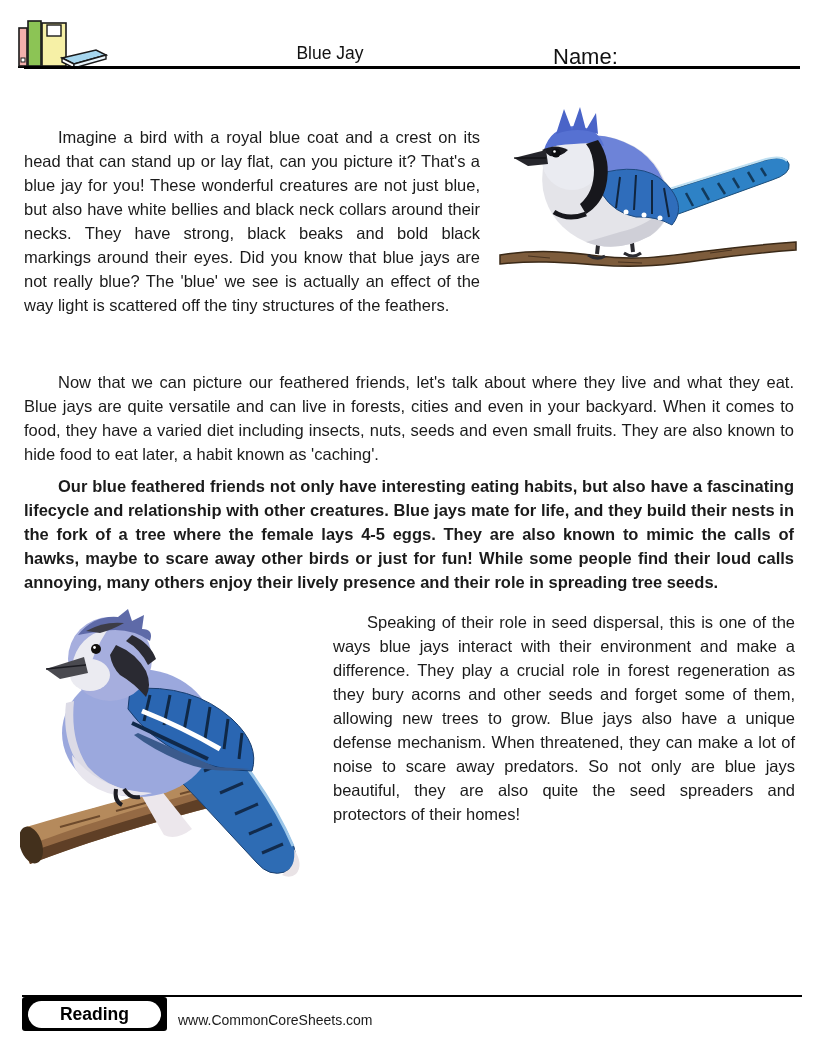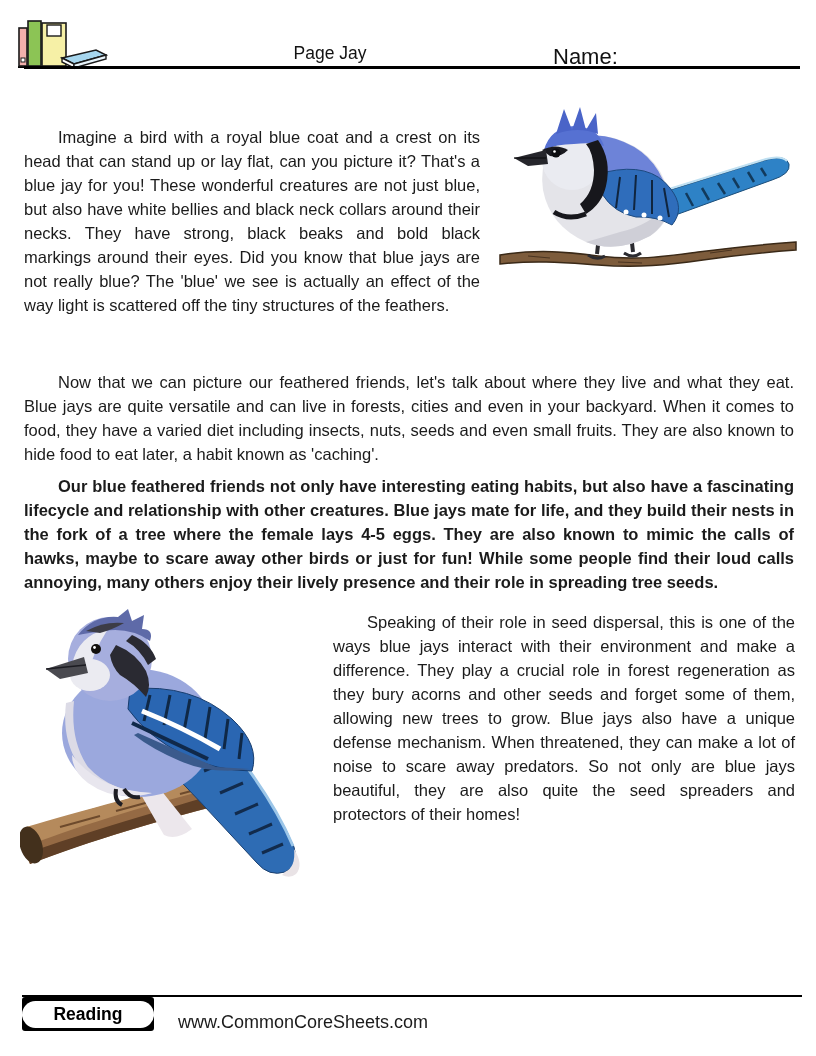--- a/index.html
+++ b/index.html
@@ -33,32 +33,32 @@
   }
   .para-1{left:24px;top:101px;width:456px;}
   .para-2{left:24px;top:346px;width:770px;}
   .para-3{left:24px;top:450px;width:770px;font-weight:bold;}
   .para-4{left:333px;top:586px;width:462px;}
   .bird-1{position:absolute;left:498px;top:98px;width:300px;height:185px;}
   .bird-2{position:absolute;left:20px;top:583px;width:312px;height:300px;}
   
   .footer-rule{position:absolute;left:22px;top:995px;width:780px;height:2px;background:#000;}
   .footer-badge{
-    position:absolute;left:22px;top:997px;width:132px;height:34px;
+    position:absolute;left:22px;top:997px;width:145px;height:34px;
     background:#000;border-radius:3px;
     display:flex;align-items:center;justify-content:center;
   }
   .footer-badge-pill{
     background:#fff;border-radius:15px;
     width:133px;height:27px;
     display:flex;align-items:center;justify-content:center;
     font-weight:bold;font-size:17.5px;color:#000;
   }
   .footer-site{
-    position:absolute;left:178px;top:1012px;font-size:18px;color:#1b1b1b;
+    position:absolute;left:178px;top:1012px;font-size:14px;color:#1b1b1b;
   }
   .footer-page{
     position:absolute;left:405px;top:1065px;font-size:15.5px;color:#1b1b1b;
   }
 </style>
 </head>
 <body>
 
 <div class="page">
 
@@ -72,21 +72,21 @@
     <rect x="12" y="9" width="13" height="45" fill="#8cc455" stroke="#1a1a1a" stroke-width="1.6"></rect>
 
     <rect x="26" y="11" width="24" height="43" fill="#f6f0a6" stroke="#1a1a1a" stroke-width="1.6"></rect>
     <rect x="31" y="13" width="14" height="11" fill="#fff" stroke="#1a1a1a" stroke-width="1.4"></rect>
 
     <path d="M46 46 L80 38 L90 43 L58 52 Z" fill="#a6d6ee" stroke="#1a1a1a" stroke-width="1.6"></path>
     <path d="M46 46 L58 52 L58 56 L46 50 Z" fill="#ffffff" stroke="#1a1a1a" stroke-width="1.4"></path>
     <path d="M58 52 L90 43 L90 47 L58 56 Z" fill="#e8f4fb" stroke="#1a1a1a" stroke-width="1.4"></path>
   </svg>
 
-  <div class="header-title">Page Jay</div>
+  <div class="header-title">Blue Jay</div>
   <div class="header-name">Name:</div>
   <div class="header-rule"></div>
 
   <p class="para para-1">Imagine a bird with a royal blue coat and a crest on its head that can stand up or lay flat, can you picture it? That's a blue jay for you! These wonderful creatures are not just blue, but also have white bellies and black neck collars around their necks. They have strong, black beaks and bold black markings around their eyes. Did you know that blue jays are not really blue? The 'blue' we see is actually an effect of the way light is scattered off the tiny structures of the feathers.</p>
 
   <svg class="bird-1" viewBox="0 0 300 185" role="img" aria-label="Blue jay facing left, perched on a thin branch">
 
     <path d="M2 157 C40 151 70 154 100 158 C140 163 170 158 200 154 C240 149 270 146 298 144 L298 152 C270 154 240 157 205 162 C170 167 140 170 100 167 C70 165 40 162 2 166 Z" fill="#7d5c3c" stroke="#3a2917" stroke-width="1.5"></path>
     <path d="M30 158 l22 2 M120 164 l24 1 M212 155 l22 -3" stroke="#4a3420" stroke-width="1.2" fill="none"></path>
 

